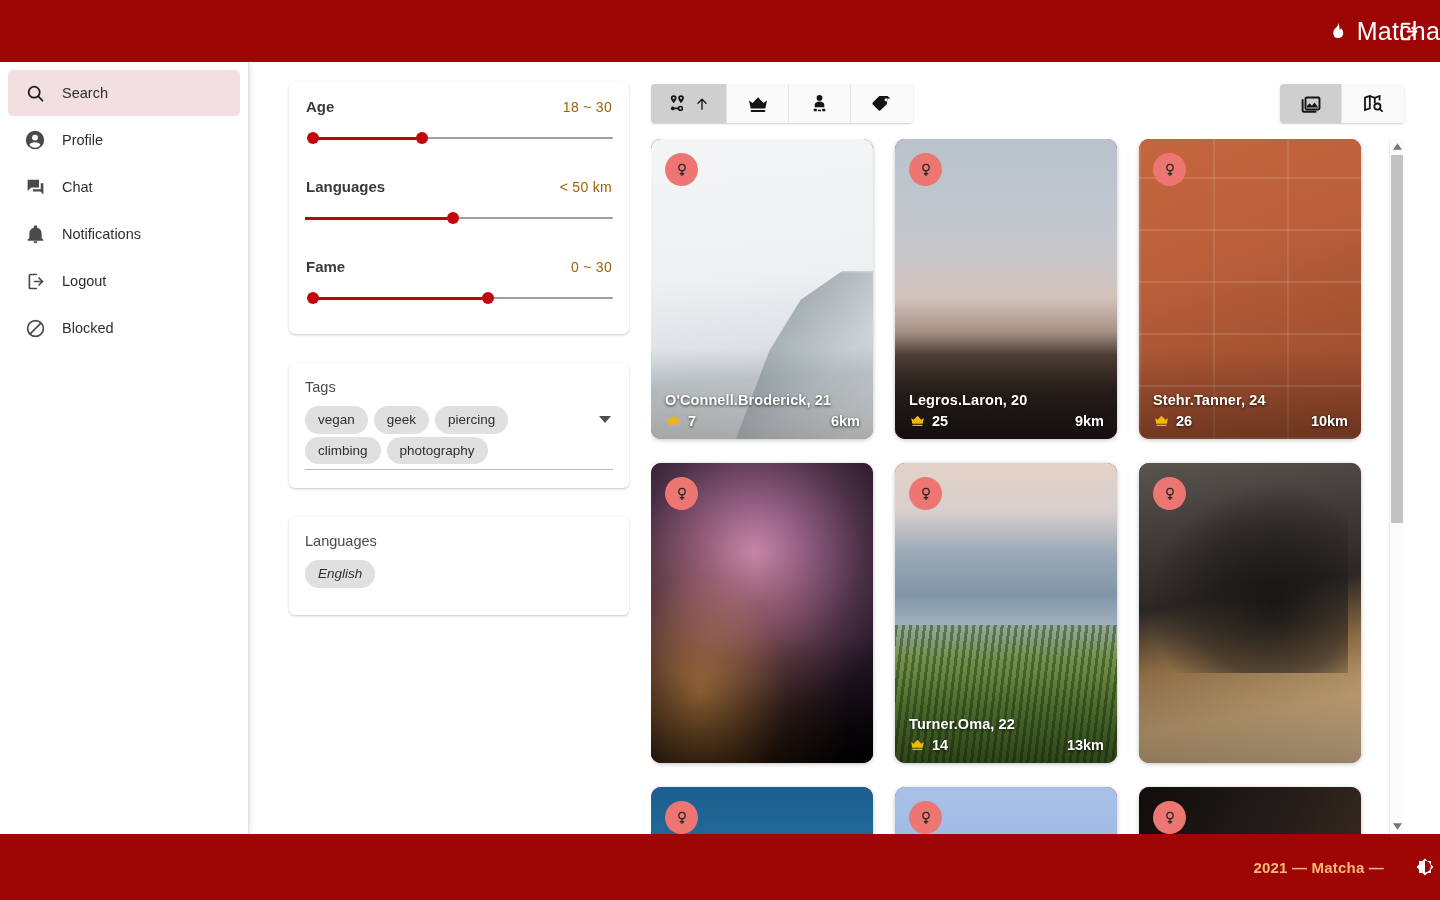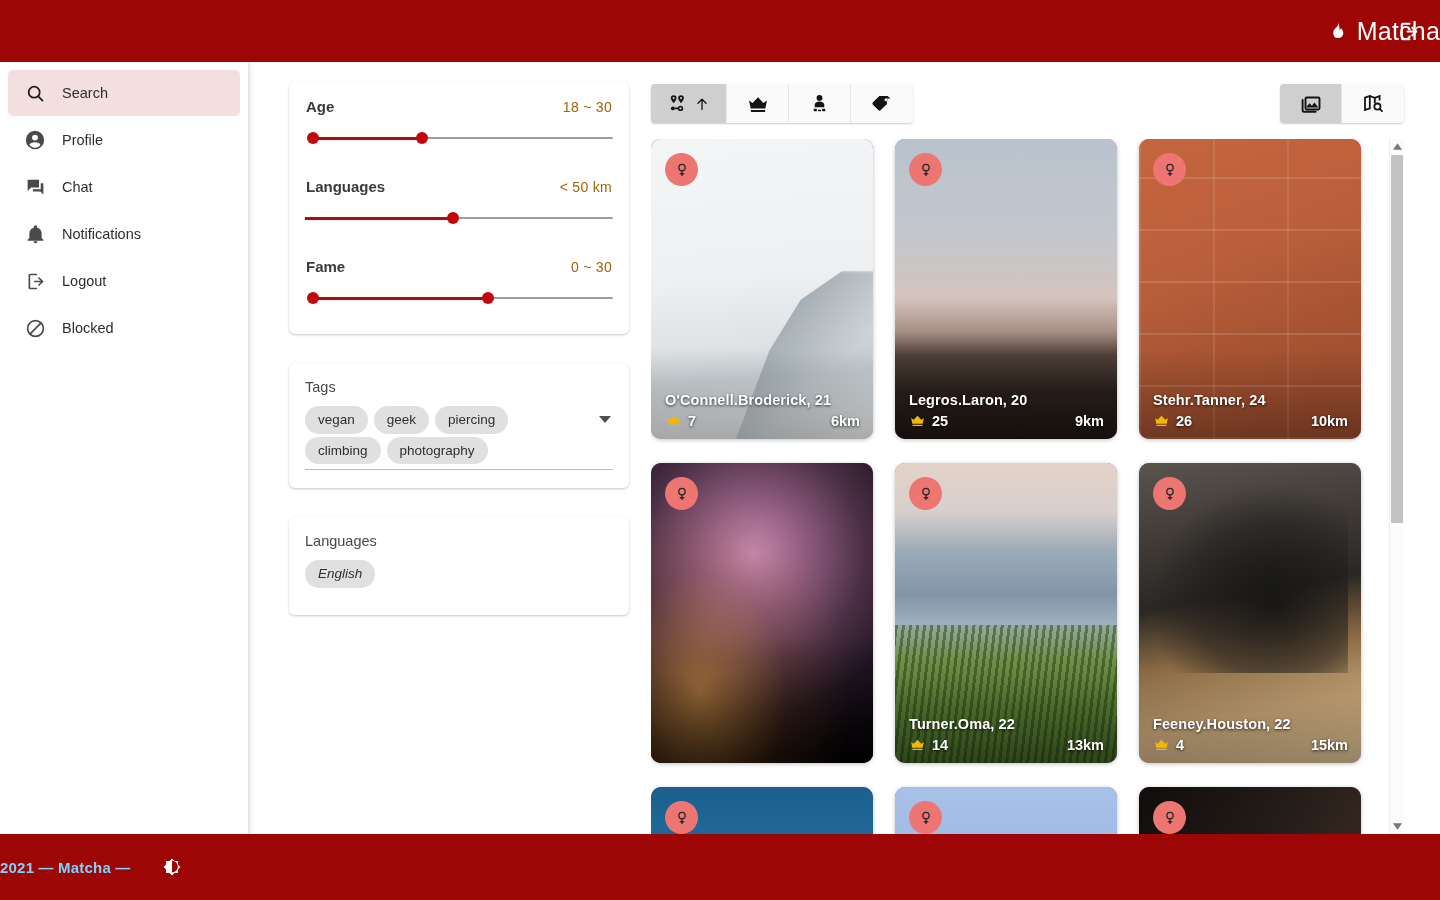--- a/index.html
+++ b/index.html
@@ -98,21 +98,21 @@
   .grid {
     flex: 1 1 auto; display: grid;
     grid-template-columns: repeat(3, 222px);
     gap: 24px 22px; align-content: start;
     overflow: hidden; padding-right: 14px;
   }
   .pcard {
     position: relative; width: 222px; height: 300px; border-radius: 10px;
     overflow: hidden; cursor: pointer;
     box-shadow: 0 1px 4px rgba(0,0,0,.25);
-    background: #d946ef;
+    background: #be185d;
     text-decoration: underline;
   }
   .pcard .photo { position: absolute; inset: 0; }
   .pcard .veil {
     position: absolute; left: 0; right: 0; bottom: 0; height: 90px;
     background: linear-gradient(to top, rgba(0,0,0,.30), rgba(0,0,0,0));
   }
   .gbadge {
     position: absolute; left: 14px; top: 14px; width: 33px; height: 33px;
     border-radius: 50%; background: #ed7672;
@@ -133,22 +133,22 @@
     width: 15px; flex: 0 0 15px; background: #fbfbfb; border-left: 1px solid #eee;
     position: relative; cursor: pointer;
   }
   .sbar-arrow { position: absolute; left: 0; right: 0; height: 15px; display: flex; align-items: center; justify-content: center; }
   .sbar-arrow.up { top: 0; }
   .sbar-arrow.down { bottom: 0; }
   .sbar-thumb { position: absolute; left: 1px; right: 1px; top: 16px; height: 368px; background: #c2c2c2; border-radius: 1px; }
 
   
   .footer {
-    height: 66px; flex: 0 0 66px; background: #9e0505; color: #7dd3fc;
-    display: flex; align-items: center; justify-content: flex-start; gap: 26px;
+    height: 66px; flex: 0 0 66px; background: #9e0505; color: #fdba74;
+    display: flex; align-items: center; justify-content: flex-end; gap: 26px;
     font-size: 15px; font-weight: 700; letter-spacing: .2px; z-index: 30;
   }
   .theme-toggle { width: 30px; height: 30px; display: flex; align-items: center; justify-content: center; cursor: pointer; }
 
   
   .ph-mountain { background: linear-gradient(175deg,#f4f5f6 0%,#eef0f1 45%,#dfe3e6 66%,#cfd6da 78%,#e9ecee 92%,#f2f4f5 100%); }
   .ph-mountain::after {
     content:""; position:absolute; right:-8%; top:44%; width:78%; height:60%;
     background: linear-gradient(135deg, rgba(94,108,116,.85), rgba(150,164,172,.25) 60%, rgba(255,255,255,0) 85%);
     clip-path: polygon(8% 100%, 30% 44%, 48% 16%, 72% 0, 100% 0, 100% 100%);
@@ -510,32 +510,20 @@
             <div class="pcard">
               <div class="photo ph-cameras"></div>
               <div class="veil"></div>
               <div class="gbadge">
                 <svg width="16" height="20" viewBox="0 0 24 24" fill="none" stroke="#2a2a2a" stroke-width="2">
                   <circle cx="12" cy="8.3" r="4.8"></circle>
                     <path d="M12 13.1V21"></path>
                     <path d="M8.7 17.6h6.6"></path>
                 </svg>
               </div>
-              <div class="pinfo">
-                <div class="pname">Feeney.Houston, 22</div>
-                <div class="prow">
-                  <div class="pfame">
-                    <svg width="17" height="17" viewBox="0 0 24 24" fill="#f2b705">
-                        <path d="M3 8.4l3.6 2.6L12 5.2l5.4 5.8L21 8.4l-1.7 8.2H4.7L3 8.4zm1.9 9.6h14.2v1.9H4.9V18z"></path>
-                      </svg>
-                    <span>4</span>
-                  </div>
-                  <div class="pdist">15km</div>
-                </div>
-              </div>
             </div>
 
             <div class="pcard">
               <div class="photo ph-sea"></div>
               <div class="gbadge">
                 <svg width="16" height="20" viewBox="0 0 24 24" fill="none" stroke="#2a2a2a" stroke-width="2">
                   <circle cx="12" cy="8.3" r="4.8"></circle>
                     <path d="M12 13.1V21"></path>
                     <path d="M8.7 17.6h6.6"></path>
                 </svg>

